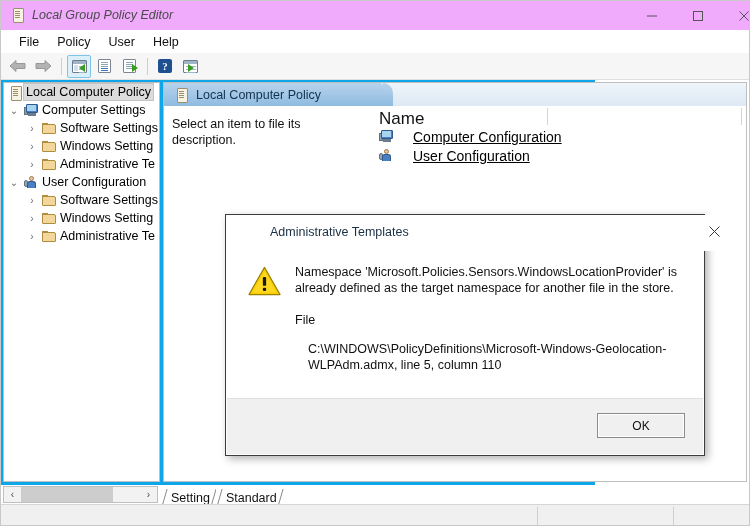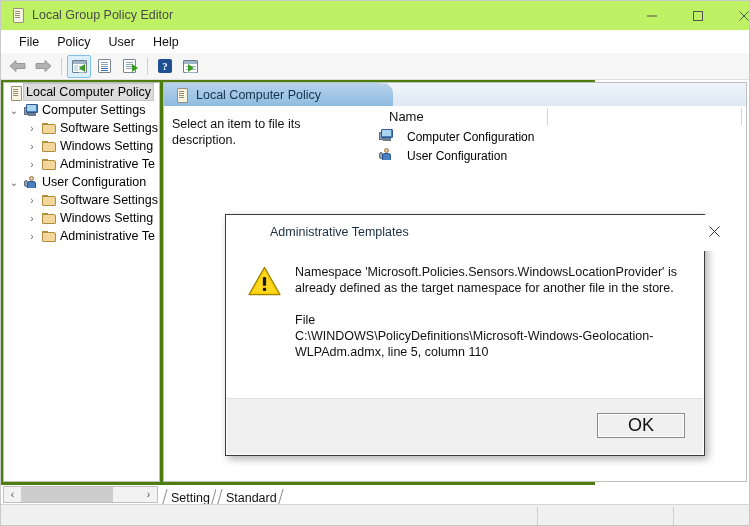--- a/index.html
+++ b/index.html
@@ -28,21 +28,22 @@
     border: 1px solid #c8c8c8;
     overflow: hidden;
   }
 
   
   #titlebar {
     position: absolute;
     left: 0; top: 0;
     width: 750px;
     height: 29px;
-    background: #bef264;
+    background: #f0abfc;
+    font-style: italic;
   }
   #title-left {
     position: absolute;
     left: 9px; top: 6px;
     display: flex;
     align-items: center;
     gap: 7px;
   }
   #title-text {
     font-size: 12.5px;
@@ -210,21 +211,21 @@
     font-family: "Liberation Serif", serif;
   }
   .arrow-ico { display: block; }
 
   
   #content {
     position: absolute;
     left: 0; top: 79px;
     width: 594px;
     height: 407px;
-    background: #4d7c0f;
+    background: #0ea5e9;
   }
 
   
   #tree-pane {
     position: absolute;
     left: 2px; top: 2px;
     width: 157px;
     height: 400px;
     background: #ffffff;
     border: 1px solid #bfbfbf;
@@ -417,40 +418,40 @@
     position: absolute;
     left: 0; top: 0;
     width: 100%;
     height: 21px;
     background: #ffffff;
     border-bottom: 1px solid #ffffff;
   }
   #col-name {
     position: absolute;
     left: 8px; top: 3px;
-    font-size: 13px;
+    font-size: 17px;
     color: #111111;
-    margin-left: 10px;
   }
   .col-divider {
     position: absolute;
     top: 2px;
     width: 1px;
     height: 17px;
     background: #d4d4d4;
   }
   .list-row {
     position: absolute;
     left: 8px;
     height: 19px;
     display: flex;
     align-items: center;
-    gap: 14px;
-    font-size: 12px;
+    gap: 20px;
+    font-size: 14px;
     white-space: nowrap;
+    text-decoration: underline;
   }
 
   
   #bottombar {
     position: absolute;
     left: 0; top: 484px;
     width: 750px;
     height: 24px;
     background: #ffffff;
   }
@@ -592,39 +593,39 @@
     flex: none;
     margin-top: 2px;
   }
   #dlg-text {
     font-size: 12.5px;
     line-height: 16px;
     color: #111111;
   }
   #dlg-msg { margin: 0 0 16px 0; }
   #dlg-file-label { margin: 0; }
-  #dlg-file-path { margin: 0; }
+  #dlg-file-path { margin: 13px; }
   #dlg-footer {
     position: absolute;
     left: 1px; right: 1px;
     bottom: 1px;
     height: 55px;
     background: #f0f0f0;
     border-top: 1px solid #dfdfdf;
   }
   #ok-button {
     position: absolute;
     right: 18px; top: 14px;
     width: 88px;
     height: 25px;
     background: #f0f0f0;
     border: 1px solid #8b8b8b;
     box-shadow: inset 0 0 0 1px #ffffff;
     box-sizing: border-box;
-    font-size: 18px;
+    font-size: 12px;
     color: #111111;
     display: flex;
     align-items: center;
     justify-content: center;
     cursor: default;
     font-family: "Liberation Sans", sans-serif;
   }
 </style>
 </head>
 <body>

